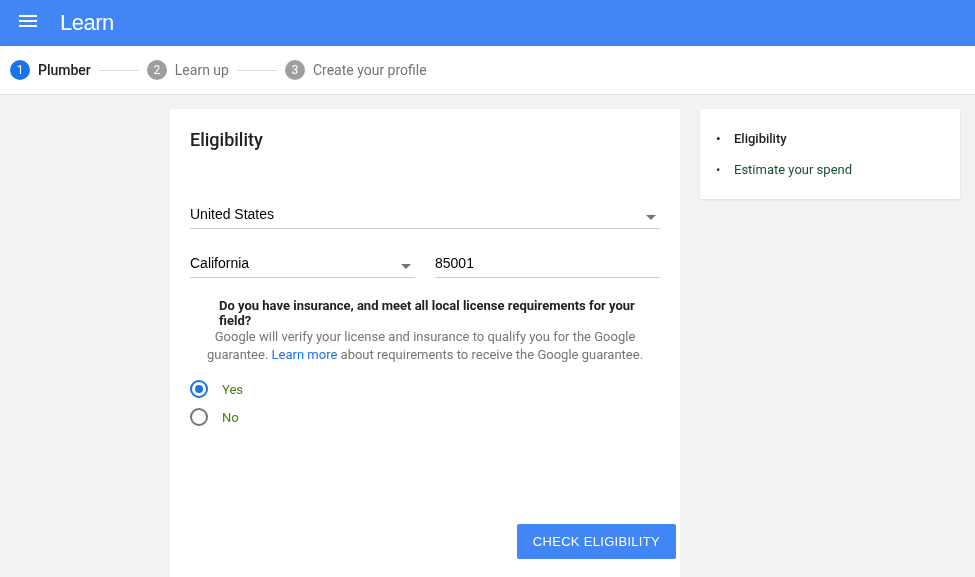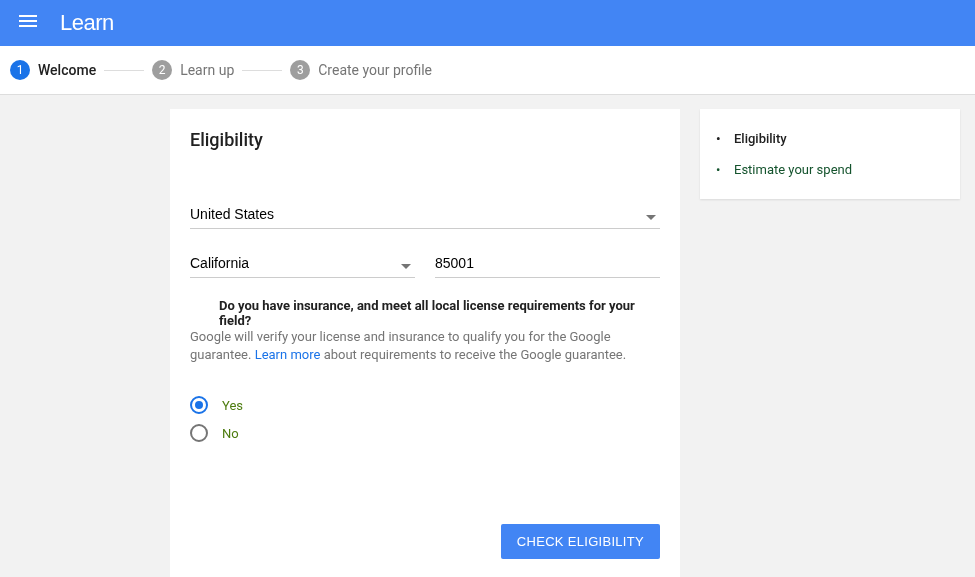--- a/index.html
+++ b/index.html
@@ -22,46 +22,46 @@
     .sidebar li { font-size: 13px; padding: 8px 0 8px 18px; position: relative; color: #14532d; cursor: pointer; }
     .sidebar li.active { color: #212121; font-weight: 500; }
     .sidebar li::before { content: "•"; position: absolute; left: 0; }
     .field-row { display: flex; gap: 20px; margin-bottom: 20px; }
     .field { flex: 1; position: relative; }
     .field-label { font-size: 11px; color: #9e9e9e; display: block; margin-bottom: 2px; }
     .field-input { width: 100%; border: none; border-bottom: 1px solid #ccc; font-size: 14px; padding: 6px 0; outline: none; background: transparent; }
     .select-wrap { position: relative; }
     .select-wrap::after { content: ""; position: absolute; right: 4px; top: 50%; width: 0; height: 0; border-left: 5px solid transparent; border-right: 5px solid transparent; border-top: 5px solid #757575; pointer-events: none; }
     .question { font-size: 13px; font-weight: 700; color: #212121; margin-top: 18px; padding-left: 29px; }
-    .desc { font-size: 13px; color: #757575; line-height: 1.4; margin-bottom: 32px; }
+    .desc { font-size: 13px; color: #757575; line-height: 1.4; margin-bottom: 16px; text-align: center; }
     .desc a { color: #1a73e8; text-decoration: none; }
     .radio-row { display: flex; align-items: center; gap: 14px; margin-bottom: 10px; cursor: pointer; }
     .radio { width: 18px; height: 18px; border: 2px solid #757575; border-radius: 50%; position: relative; }
     .radio.checked { border-color: #1a73e8; }
     .radio.checked::after { content: ""; position: absolute; top: 3px; left: 3px; width: 8px; height: 8px; background: #1a73e8; border-radius: 50%; }
     .radio-label { font-size: 13px; color: #4d7c0f; }
-    .cta { position: absolute; bottom: 20px; right: 20px; background: #4285f4; color: #fff; border: none; padding: 10px 16px; font-size: 13px; font-weight: 500; letter-spacing: 0.3px; cursor: pointer; border-radius: 2px; text-transform: uppercase; }
+    .cta { position: absolute; bottom: 20px; right: 4px; background: #4285f4; color: #fff; border: none; padding: 10px 16px; font-size: 13px; font-weight: 500; letter-spacing: 0.3px; cursor: pointer; border-radius: 2px; text-transform: uppercase; }
     .full { width: 100%; }
   </style>
 </head>
 <body>
 
 <div class="topbar">
   <span class="hamburger">
     <svg viewBox="0 0 24 24">
         <path d="M3 18h18v-2H3v2zm0-5h18v-2H3v2zm0-7v2h18V6H3z"></path>
       </svg>
   </span>
   <span class="glogo">Learn</span>
 </div>
 
 <div class="stepper">
   <div class="step active">
     <span class="step-num">1</span>
-    <span class="step-label">Welcome</span>
+    <span class="step-label">Plumber</span>
   </div>
   <span class="step-line"></span>
   <div class="step">
     <span class="step-num">2</span>
     <span class="step-label">Learn up</span>
   </div>
   <span class="step-line"></span>
   <div class="step">
     <span class="step-num">3</span>
     <span class="step-label">Create your profile</span>

